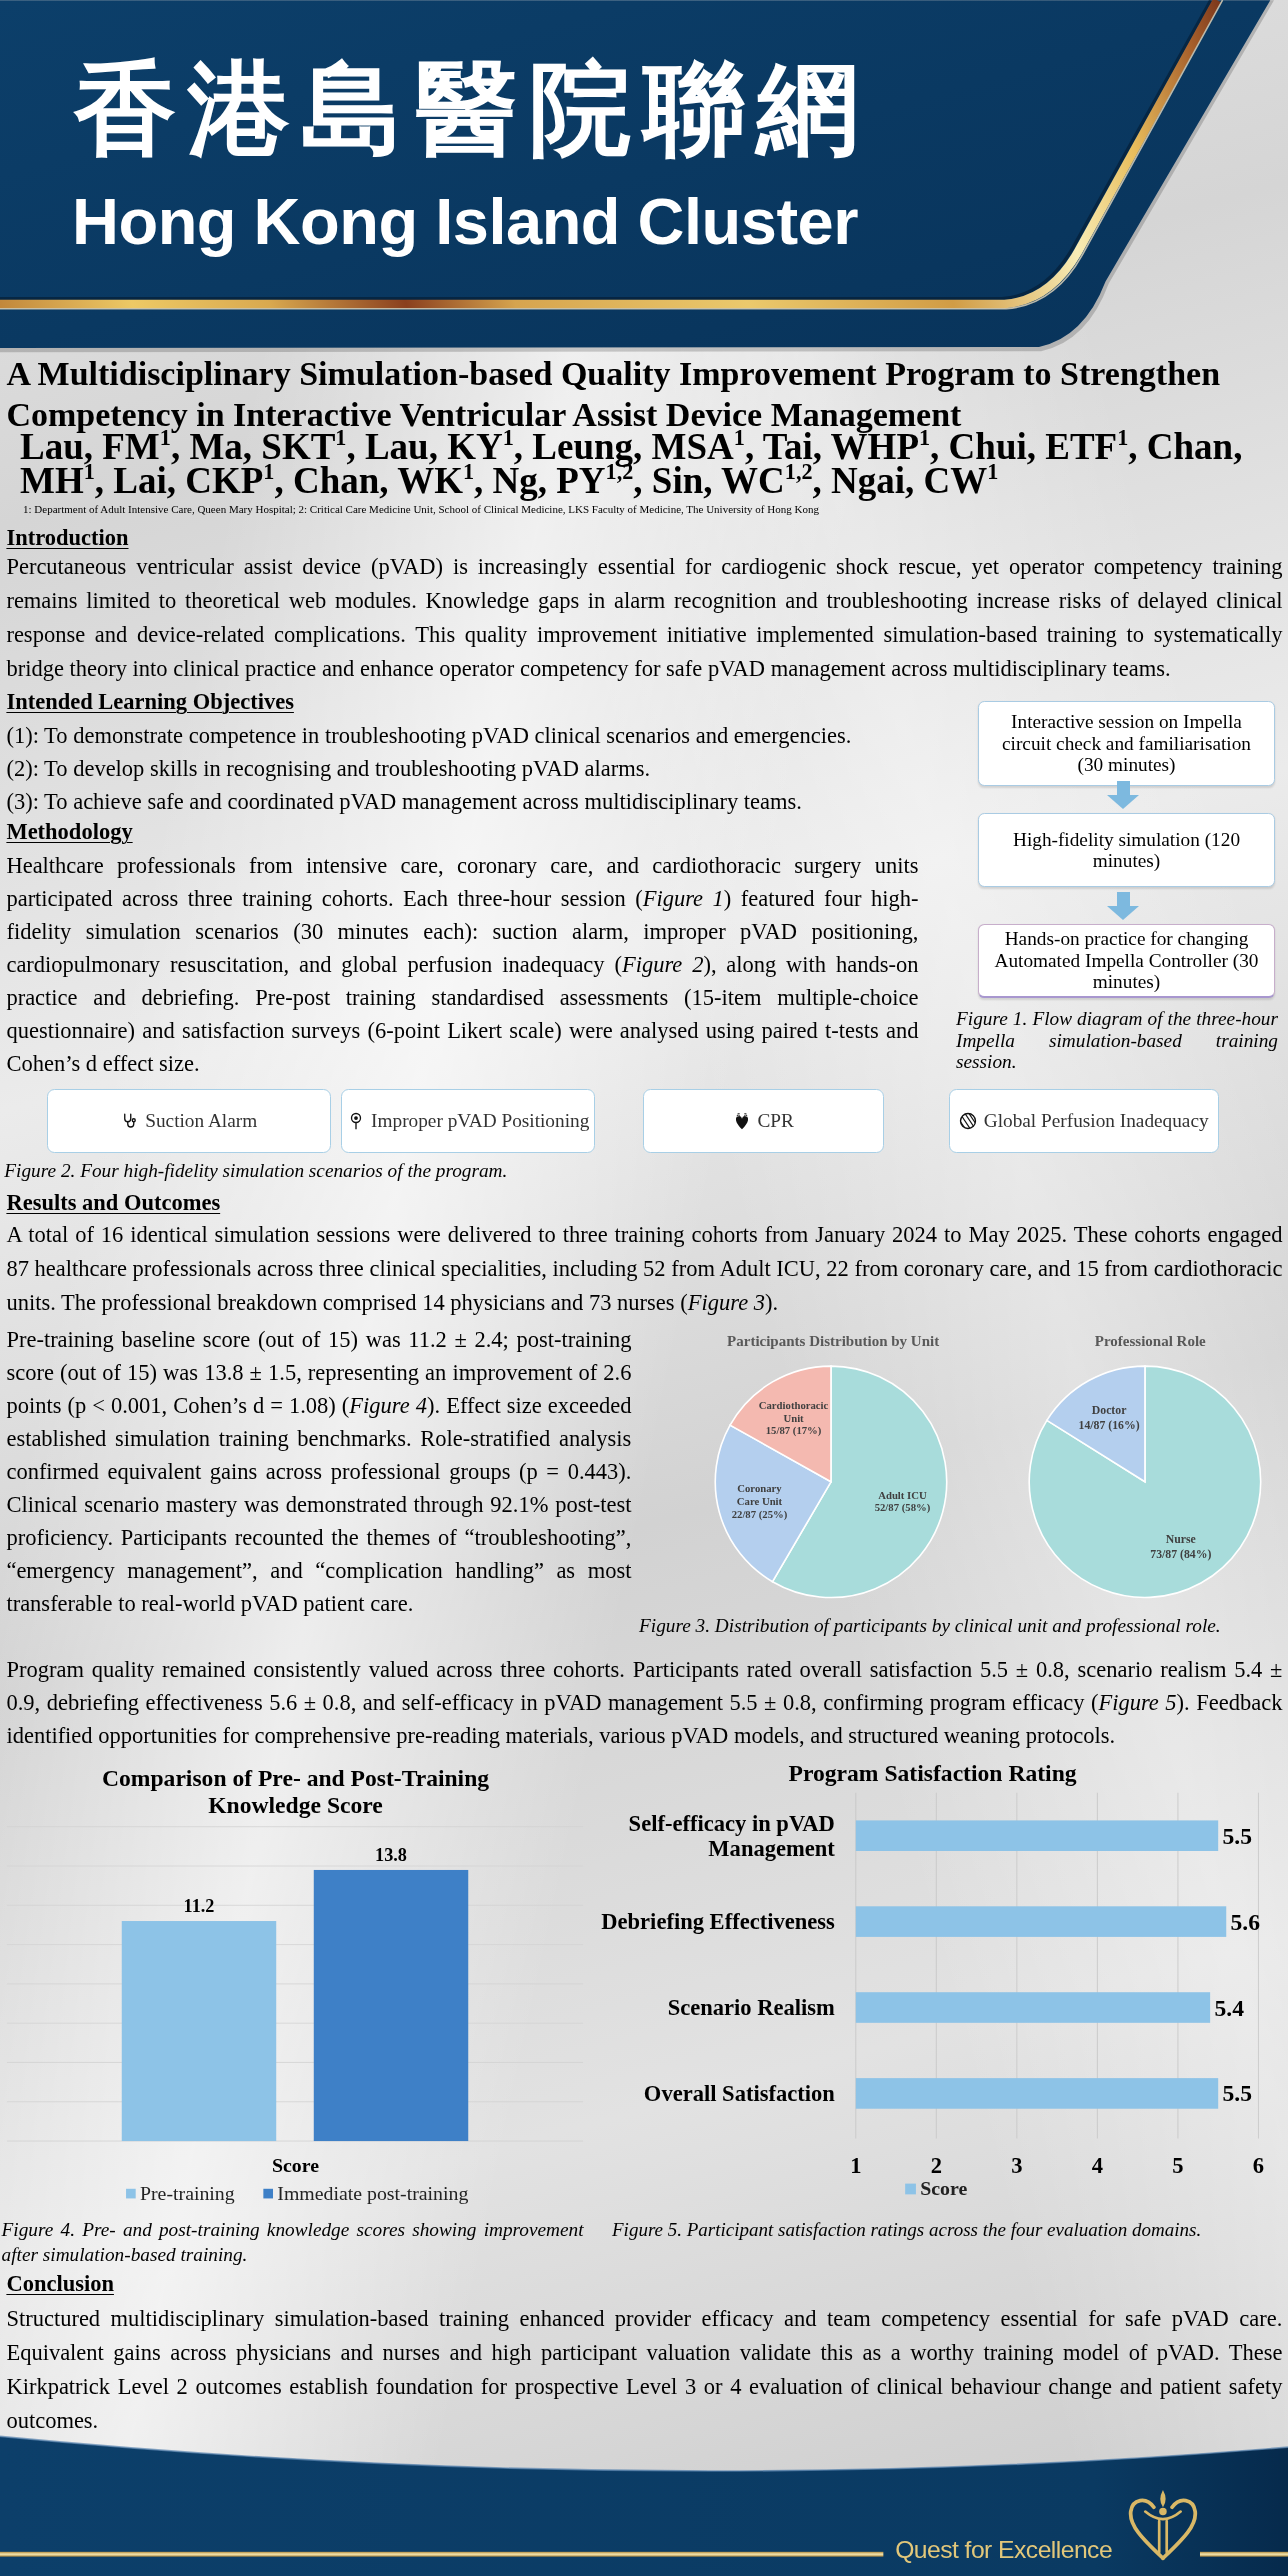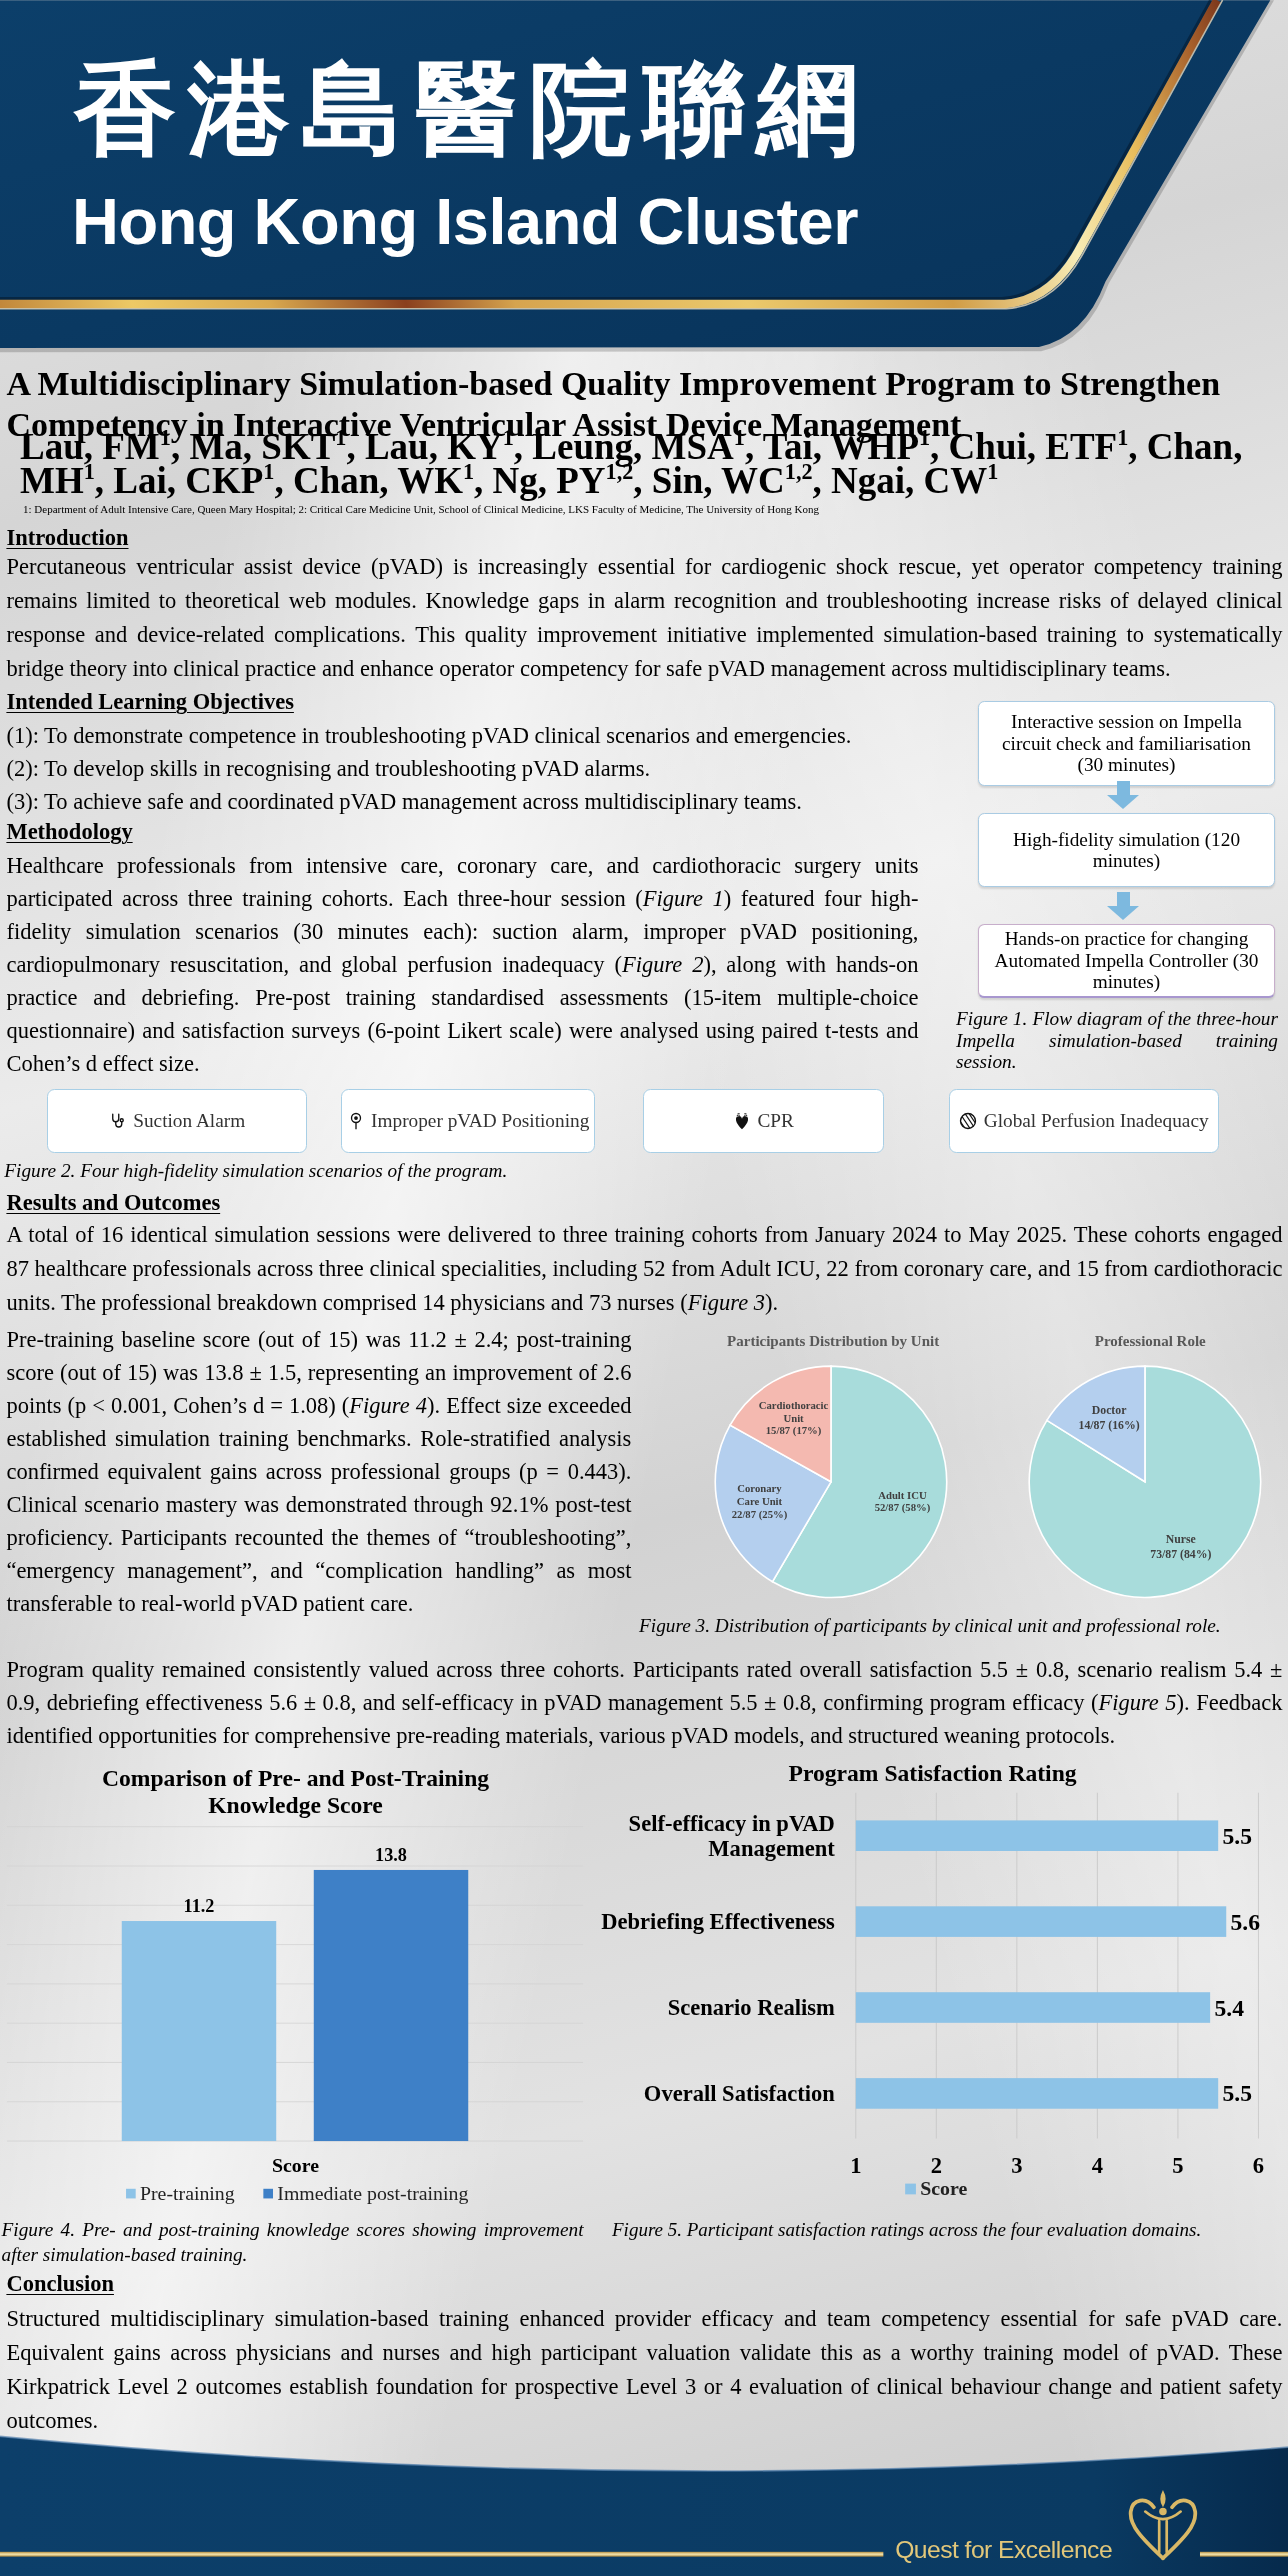--- a/index.html
+++ b/index.html
@@ -8,21 +8,21 @@
     font-family:"Liberation Serif", serif; color:#000;
     background:
       linear-gradient(102deg, rgba(255,255,255,0) 18%, rgba(255,255,255,0.6) 35%, rgba(255,255,255,0) 52%),
       linear-gradient(75deg, rgba(255,255,255,0) 55%, rgba(255,255,255,0.35) 70%, rgba(255,255,255,0) 85%),
       linear-gradient(165deg, #e6e6e6 0%, #d5d5d5 18%, #ebebeb 38%, #d2d2d2 58%, #e2e2e2 78%, #c9c9c9 100%);
     padding-left: 20px;
   }
   .abs { position:absolute; }
   .hdr-zh { left:74px; top:58px; font-family:"DejaVu Sans", sans-serif; font-weight:bold; font-size:102px; line-height:1; color:#fff; letter-spacing:11.8px; white-space:nowrap; }
   .hdr-en { left:72px; top:189px; font-family:"Liberation Sans", sans-serif; font-weight:bold; font-size:65px; line-height:1; color:#fff; letter-spacing:-0.5px; white-space:nowrap; }
-  .title { left:6.4px; top:363px; font-size:34px; line-height:41px; font-weight:bold; white-space:nowrap; }
+  .title { left:6.4px; top:353px; font-size:34px; line-height:41px; font-weight:bold; white-space:nowrap; }
   .authors { left:20px; top:430px; width:1256px; font-size:37px; line-height:34px; font-weight:bold; }
   .authors sup { font-size:0.6em; vertical-align:0.62em; line-height:0; }
   .affil { left:23px; top:499px; font-size:11px; line-height:21.5px; white-space:nowrap; }
   .heading { left:6.4px; font-size:22.5px; line-height:27px; font-weight:bold; text-decoration:underline; text-decoration-thickness:1.1px; text-underline-offset:3.2px; white-space:nowrap; }
   .body { left:6.4px; font-size:22.5px; text-align:justify; text-align-last:left; }
   .ital { font-style:italic; }
   .cap { font-style:italic; font-size:19.3px; line-height:21.5px; }
   .flowbox { position:absolute; left:978px; width:297px; background:#fff; border:1.1px solid #a9cbe3; border-radius:6.4px;
              box-shadow:0 1.1px 2.1px rgba(0,0,0,0.12); display:flex; align-items:center; justify-content:center;
              text-align:center; font-size:19.3px; line-height:21.5px; padding:0 8.6px; box-sizing:border-box; }
@@ -92,21 +92,21 @@
   <div class="abs heading" style="top:818px">Methodology</div>
   <div class="abs body" id="meth-text" style="top:849px;width:912px;line-height:33px"><span>Healthcare professionals from intensive care, coronary care, and cardiothoracic surgery units participated across three training cohorts. Each three-hour session (</span><span class="ital">Figure 1</span><span>) featured four high-fidelity simulation scenarios (30 minutes each): suction alarm, improper pVAD positioning, cardiopulmonary resuscitation, and global perfusion inadequacy (</span><span class="ital">Figure 2</span><span>), along with hands-on practice and debriefing. Pre-post training standardised assessments (15-item multiple-choice questionnaire) and satisfaction surveys (6-point Likert scale) were analysed using paired t-tests and Cohen’s d effect size.</span></div>
 
   <div class="flowbox" style="top:701px;height:85px">Interactive session on Impella circuit check and familiarisation (30 minutes)</div>
   <div class="arrow" style="top:781px"></div>
   <div class="flowbox" style="top:813px;height:74px">High-fidelity simulation (120 minutes)</div>
   <div class="arrow" style="top:892px"></div>
   <div class="flowbox last" style="top:924px;height:74px">Hands-on practice for changing Automated Impella Controller (30 minutes)</div>
   <div class="abs cap" style="left:956px;top:1008px;width:322px;text-align:justify;text-align-last:left">Figure 1. Flow diagram of the three-hour Impella simulation-based training session.</div>
 
-  <div class="card" style="left:47px;width:260px">
+  <div class="card" style="left:47px;width:284px">
     <svg viewBox="0 0 24 24" fill="none" stroke="#111" stroke-width="1.8" stroke-linecap="round">
       <path d="M5 3v6a4 4 0 0 0 8 0V3"></path>
         <path d="M9 13v3a4 4 0 0 0 8 0v-3"></path>
         <circle cx="17" cy="11" r="2"></circle>
     </svg>
     <span>Suction Alarm</span>
   </div>
   <div class="card" style="left:341px;width:254px">
     <svg viewBox="0 0 24 24" fill="none" stroke="#111" stroke-width="1.8">
       <circle cx="12" cy="8" r="6"></circle>

